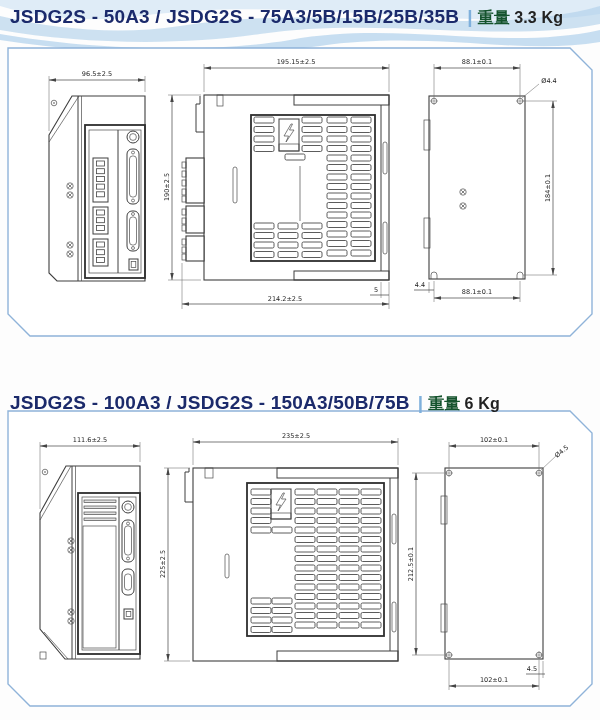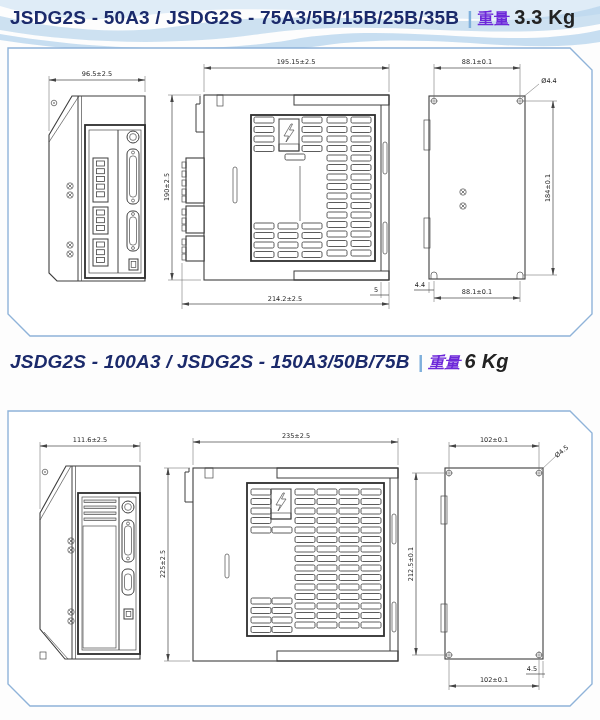--- a/index.html
+++ b/index.html
@@ -6,22 +6,22 @@
   body{
     width:600px;height:720px;position:relative;overflow:hidden;
     background:#fdfdfd;font-family:"Liberation Sans",sans-serif;
   }
   .swoosh{position:absolute;top:0;left:0;z-index:0;}
   .sec-title{
     position:absolute;left:10px;z-index:2;white-space:nowrap;
     font-size:19px;font-weight:bold;color:#1b2a6b;letter-spacing:.2px;
   }
   .sec-title .sep{color:#7fb0dc;font-weight:bold;margin:0 5px 0 8px;}
-  .sec-title .wlabel{color:#6d28d9;font-size:16px;font-weight:bold;}
-  .sec-title .wvalue{color:#222;font-size:20px;font-weight:bold;margin-left:4px;}
+  .sec-title .wlabel{color:#14532d;font-size:16px;font-weight:bold;}
+  .sec-title .wvalue{color:#222;font-size:16px;font-weight:bold;margin-left:4px;}
   .panel-svg{position:absolute;left:0;z-index:1;}
   
   .ln{fill:none;stroke:#3f3f3f;stroke-width:1;}
   .fw{fill:#ffffff;stroke:#3f3f3f;stroke-width:1.1;}
   .lnb{fill:none;stroke:#2e2e2e;stroke-width:1.8;}
   .thin{fill:none;stroke:#4a4a4a;stroke-width:.7;}
   .ext{stroke:#6a6a6a;stroke-width:.55;fill:none;}
   .dln{stroke:#444;stroke-width:.7;fill:none;marker-start:url(#da);marker-end:url(#da);}
   .dlp{stroke:#444;stroke-width:.7;fill:none;}
   text.dim{font-family:"DejaVu Sans",sans-serif;font-size:6.5px;fill:#1c1c1c;text-anchor:middle;}
@@ -228,21 +228,21 @@
     <line class="ext" x1="434" y1="235" x2="434" y2="256"></line>
       <line class="ext" x1="520" y1="235" x2="520" y2="256"></line>
     <line class="dln" x1="434" y1="252" x2="520" y2="252"></line>
     <text class="dim" x="477" y="248">88.1±0.1</text>
     <line class="ext" x1="429" y1="236" x2="429" y2="247"></line>
     <line class="dlp" x1="414" y1="244" x2="434" y2="244"></line>
     <text class="dim" x="420" y="241">4.4</text>
   </g>
 </svg>
 
-<div class="sec-title" style="top:350px;font-style:italic;">
+<div class="sec-title" style="top:392px;">
   <span>JSDG2S - 100A3 / JSDG2S - 150A3/50B/75B</span><span class="sep">|</span><span class="wlabel">重量</span><span class="wvalue">6 Kg</span>
 </div>
 
 <svg class="panel-svg" style="top:406px;" width="600" height="304">
 
   <polygon class="panel" points="8,5 570,5 592,27 592,278 570,300 30,300 8,278"></polygon>
 
   <g>
     <polygon class="fw" points="40,107 66,60 140,60 140,253 65,253 40,223"></polygon>
     <line class="thin" x1="40" y1="114" x2="71" y2="60"></line>

